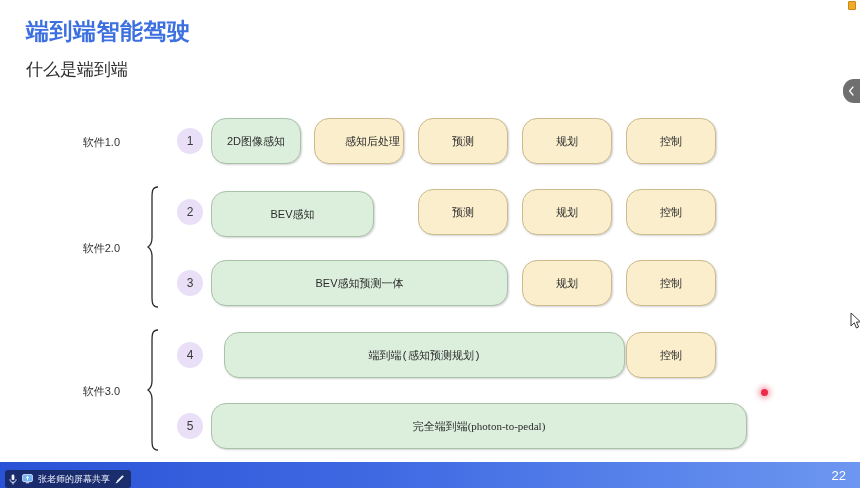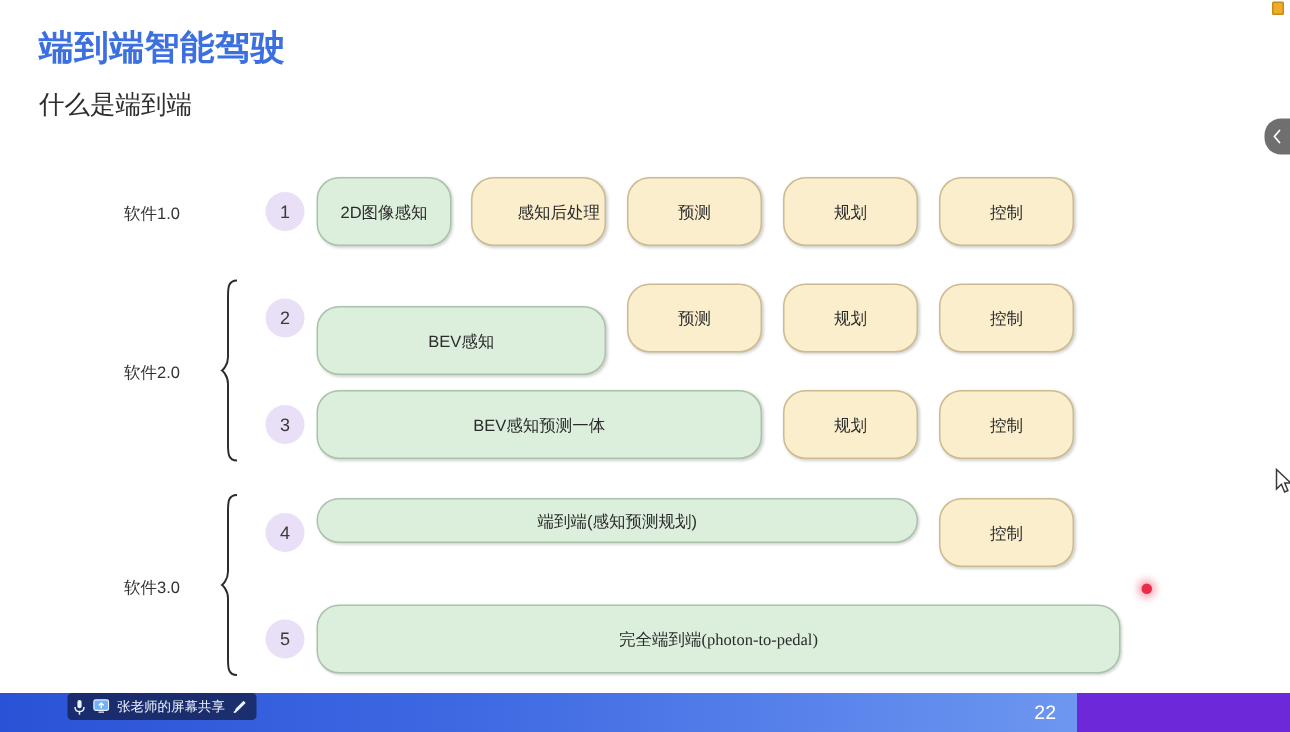--- a/index.html
+++ b/index.html
@@ -5,21 +5,21 @@
   * { box-sizing: border-box; margin: 0; padding: 0; }
   html, body {
     width: 860px; height: 488px;
     font-family: "Liberation Sans", "DejaVu Sans", sans-serif;
     overflow: hidden;
     background: #ffffff;
   }
   #app {
     position: relative;
     width: 860px; height: 488px;
-    background: #6d28d9;
+    background: #15803d;
   }
 
   
   .slide {
     position: absolute;
     left: 0; top: 0;
     width: 860px; height: 462px;
     background: #ffffff;
   }
 
@@ -119,23 +119,23 @@
   .cursor {
     position: absolute;
     left: 850px; top: 312px;
     width: 12px; height: 18px;
   }
 
   
   .bottom-bar {
     position: absolute;
     left: 0; bottom: 0;
-    width: 718px; height: 26px;
+    width: 860px; height: 26px;
     background: linear-gradient(to right, #2a52d6 0%, #3f6ae3 45%, #6d97f0 100%);
-    display: flex; align-items: flex-start; padding-left: 40px;
+    display: flex; align-items: flex-end;
   }
   .share-pill {
     display: flex; align-items: center;
     gap: 5px;
     height: 18px;
     margin-left: 5px;
     padding: 0 6px 0 4px;
     border-radius: 3px;
     background: rgba(18,28,66,0.72);
   }
@@ -190,34 +190,34 @@
       <div class="badge" style="left:177px; top:28px;">1</div>
 
       <div class="node green" style="left:211px; top:18px; width:90px; height:46px;">2D图像感知</div>
       <div class="node tan" style="left:314px; top:18px; width:90px; height:46px;padding-left:27px;">感知后处理</div>
       <div class="node tan" style="left:418px; top:18px; width:90px; height:46px;">预测</div>
       <div class="node tan" style="left:522px; top:18px; width:90px; height:46px;">规划</div>
       <div class="node tan" style="left:626px; top:18px; width:90px; height:46px;">控制</div>
 
       <div class="badge" style="left:177px; top:99px;">2</div>
 
-      <div class="node green" style="left:211px; top:104px; width:193px; height:46px;">BEV感知</div>
+      <div class="node green" style="left:211px; top:91px; width:163px; height:46px;">BEV感知</div>
       <div class="node tan" style="left:418px; top:89px; width:90px; height:46px;">预测</div>
       <div class="node tan" style="left:522px; top:89px; width:90px; height:46px;">规划</div>
       <div class="node tan" style="left:626px; top:89px; width:90px; height:46px;">控制</div>
 
       <div class="badge" style="left:177px; top:170px;">3</div>
 
       <div class="node green" style="left:211px; top:160px; width:297px; height:46px;">BEV感知预测一体</div>
       <div class="node tan" style="left:522px; top:160px; width:90px; height:46px;">规划</div>
       <div class="node tan" style="left:626px; top:160px; width:90px; height:46px;">控制</div>
 
       <div class="badge" style="left:177px; top:242px;">4</div>
 
-      <div class="node green" style="left:211px; top:232px; width:401px; height:30px;">端到端(感知预测规划)</div>
+      <div class="node green" style="left:224px; top:232px; width:401px; height:46px;font-family:Liberation Mono, monospace;">端到端(感知预测规划)</div>
       <div class="node tan" style="left:626px; top:232px; width:90px; height:46px;">控制</div>
 
       <div class="badge" style="left:177px; top:313px;">5</div>
 
       <div class="node green" style="left:211px; top:303px; width:536px; height:46px;font-family:Liberation Serif, serif;">完全端到端(photon-to-pedal)</div>
 
     </div>
 
     <div class="laser-dot"></div>
 

